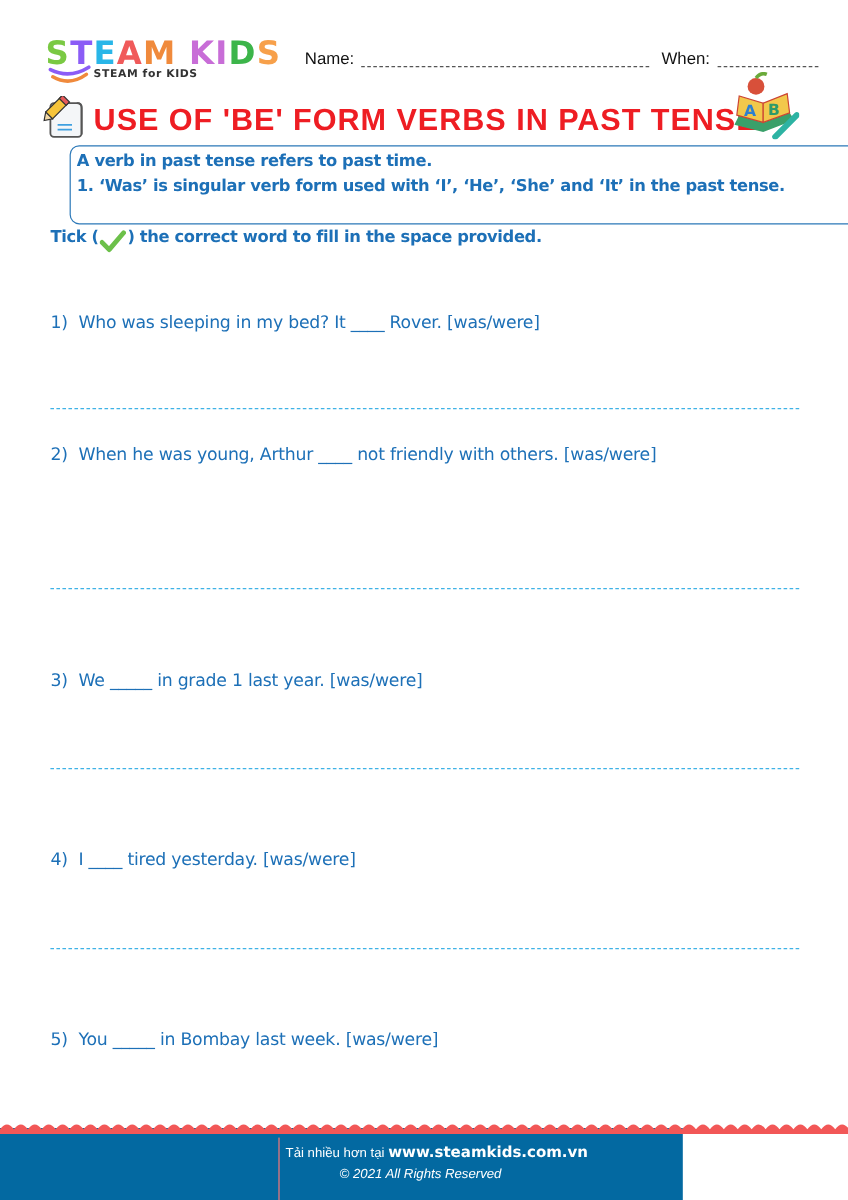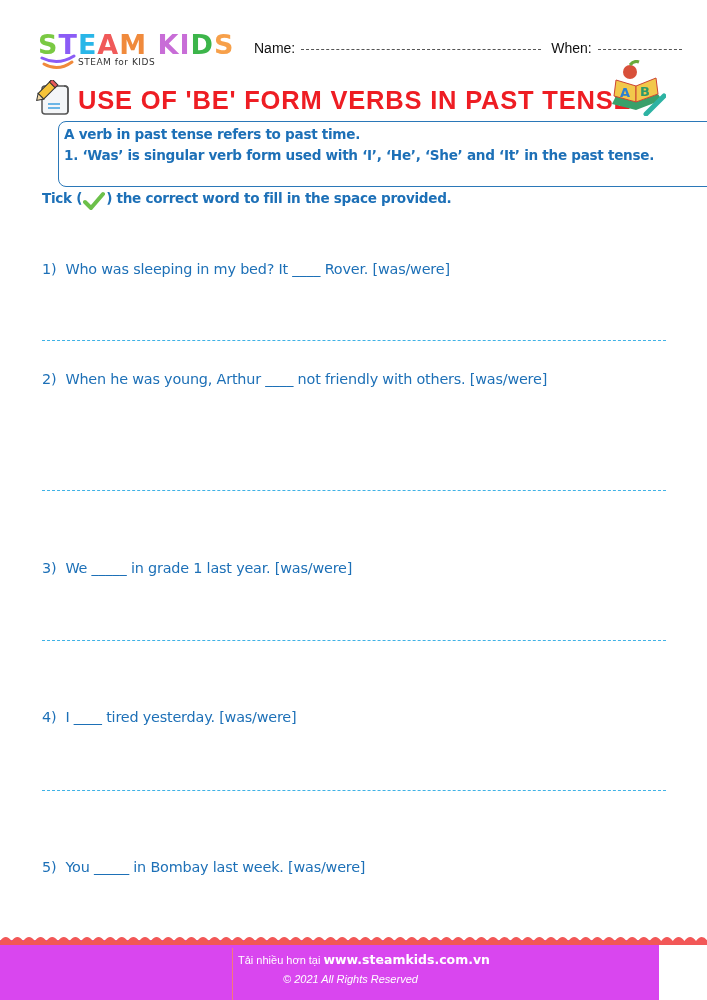--- a/index.html
+++ b/index.html
@@ -2,44 +2,44 @@
 <html><head>
 <meta charset="utf-8">
 <style>
   * { box-sizing: border-box; margin: 0; padding: 0; }
   html, body { width: 707px; height: 1000px; background: #ffffff; overflow: hidden; }
   body { position: relative; font-family: "DejaVu Sans", "Liberation Sans", sans-serif; }
 
   .logo { position: absolute; left: 38px; top: 30px; width: 200px; height: 45px; }
   .logo-word { display: flex; font-family: "DejaVu Sans", sans-serif; font-weight: bold; font-size: 27px; letter-spacing: 1px; line-height: 30px; }
   .logo-word span { display: inline-block; }
-  .logo-sub { position: absolute; left: 40px; top: 27px; font-size: 9px; font-weight: normal; color: #333; letter-spacing: 0.5px; font-family: "DejaVu Sans", sans-serif; }
+  .logo-sub { position: absolute; left: 40px; top: 27px; font-size: 9px; font-weight: bold; color: #333; letter-spacing: 0.5px; font-family: "DejaVu Sans", sans-serif; }
   .logo-swoosh { position: absolute; left: 2px; top: 24px; width: 36px; height: 20px; }
 
-  .name-row { position: absolute; top: 40px; left: 254px; font-family: "Liberation Sans", sans-serif; font-size: 14px; color: #111; display: flex; align-items: flex-start; }
+  .name-row { position: absolute; top: 40px; left: 254px; font-family: "Liberation Sans", sans-serif; font-size: 14px; color: #111; display: flex; align-items: flex-end; }
   .dotline { display: inline-block; border-bottom: 1px dashed #555; height: 10px; }
   .name-line { width: 240px; margin-left: 6px; margin-right: 10px; }
   .date-line { width: 84px; margin-left: 6px; }
 
   .title-row { position: absolute; top: 80px; left: 36px; right: 36px; height: 40px; }
   .title-icon-left { position: absolute; left: 0; top: 0; width: 36px; height: 36px; }
   .title { position: absolute; left: 42px; top: 6px; font-family: "Liberation Sans", sans-serif; font-weight: bold; font-size: 25.5px; color: #ee1d23; letter-spacing: 0.8px; white-space: nowrap; }
   .title-icon-right { position: absolute; left: 570px; top: -20px; width: 60px; height: 56px; }
 
   .info-box { position: absolute; left: 58px; top: 121px; width: 660px; height: 66px; border: 1.3px solid #2b78b8; border-radius: 8px; padding: 2px 0 0 5px; }
   .info-line { font-family: "DejaVu Sans", sans-serif; font-weight: bold; font-size: 13.6px; color: #1d70b7; line-height: 21px; white-space: nowrap; letter-spacing: -0.3px; }
 
   .instr { position: absolute; left: 42px; top: 190px; font-family: "DejaVu Sans", sans-serif; font-weight: bold; font-size: 13.6px; color: #1d70b7; white-space: nowrap; display: flex; align-items: flex-start; letter-spacing: -0.3px; }
   .tick-icon { display: inline-block; width: 22px; height: 22px; margin: 0 1px; }
 
   .q { position: absolute; left: 42px; font-family: "DejaVu Sans", sans-serif; font-size: 14.4px; color: #1d70b7; white-space: nowrap; letter-spacing: -0.2px; }
   .q .num { margin-right: 9px; }
   .sep { position: absolute; left: 42px; width: 624px; border-top: 1.6px dashed #3fb2e6; }
 
-  .footer { position: absolute; left: 0; top: 940px; width: 659px; height: 60px; background: #d946ef; }
+  .footer { position: absolute; left: 0; top: 940px; width: 569px; height: 60px; background: #0369a1; }
   .scallops { position: absolute; left: 0; top: -5px; width: 707px; height: 10px; }
   .footer-divider { position: absolute; left: 232px; top: 8px; width: 1px; height: 52px; background: #f57878; }
   .footer-line1 { position: absolute; left: 238px; top: 12px; color: #fff; font-family: "Liberation Sans", sans-serif; font-size: 11px; white-space: nowrap; }
   .footer-line1 b { font-family: "DejaVu Sans", sans-serif; font-size: 12.5px; font-weight: bold; }
   .footer-line2 { position: absolute; left: 283px; top: 33px; color: #fff; font-family: Liberation Sans, sans-serif; font-style: italic; font-size: 11px; white-space: nowrap; }
 </style>
 </head>
 <body>
 
 <div class="logo">

